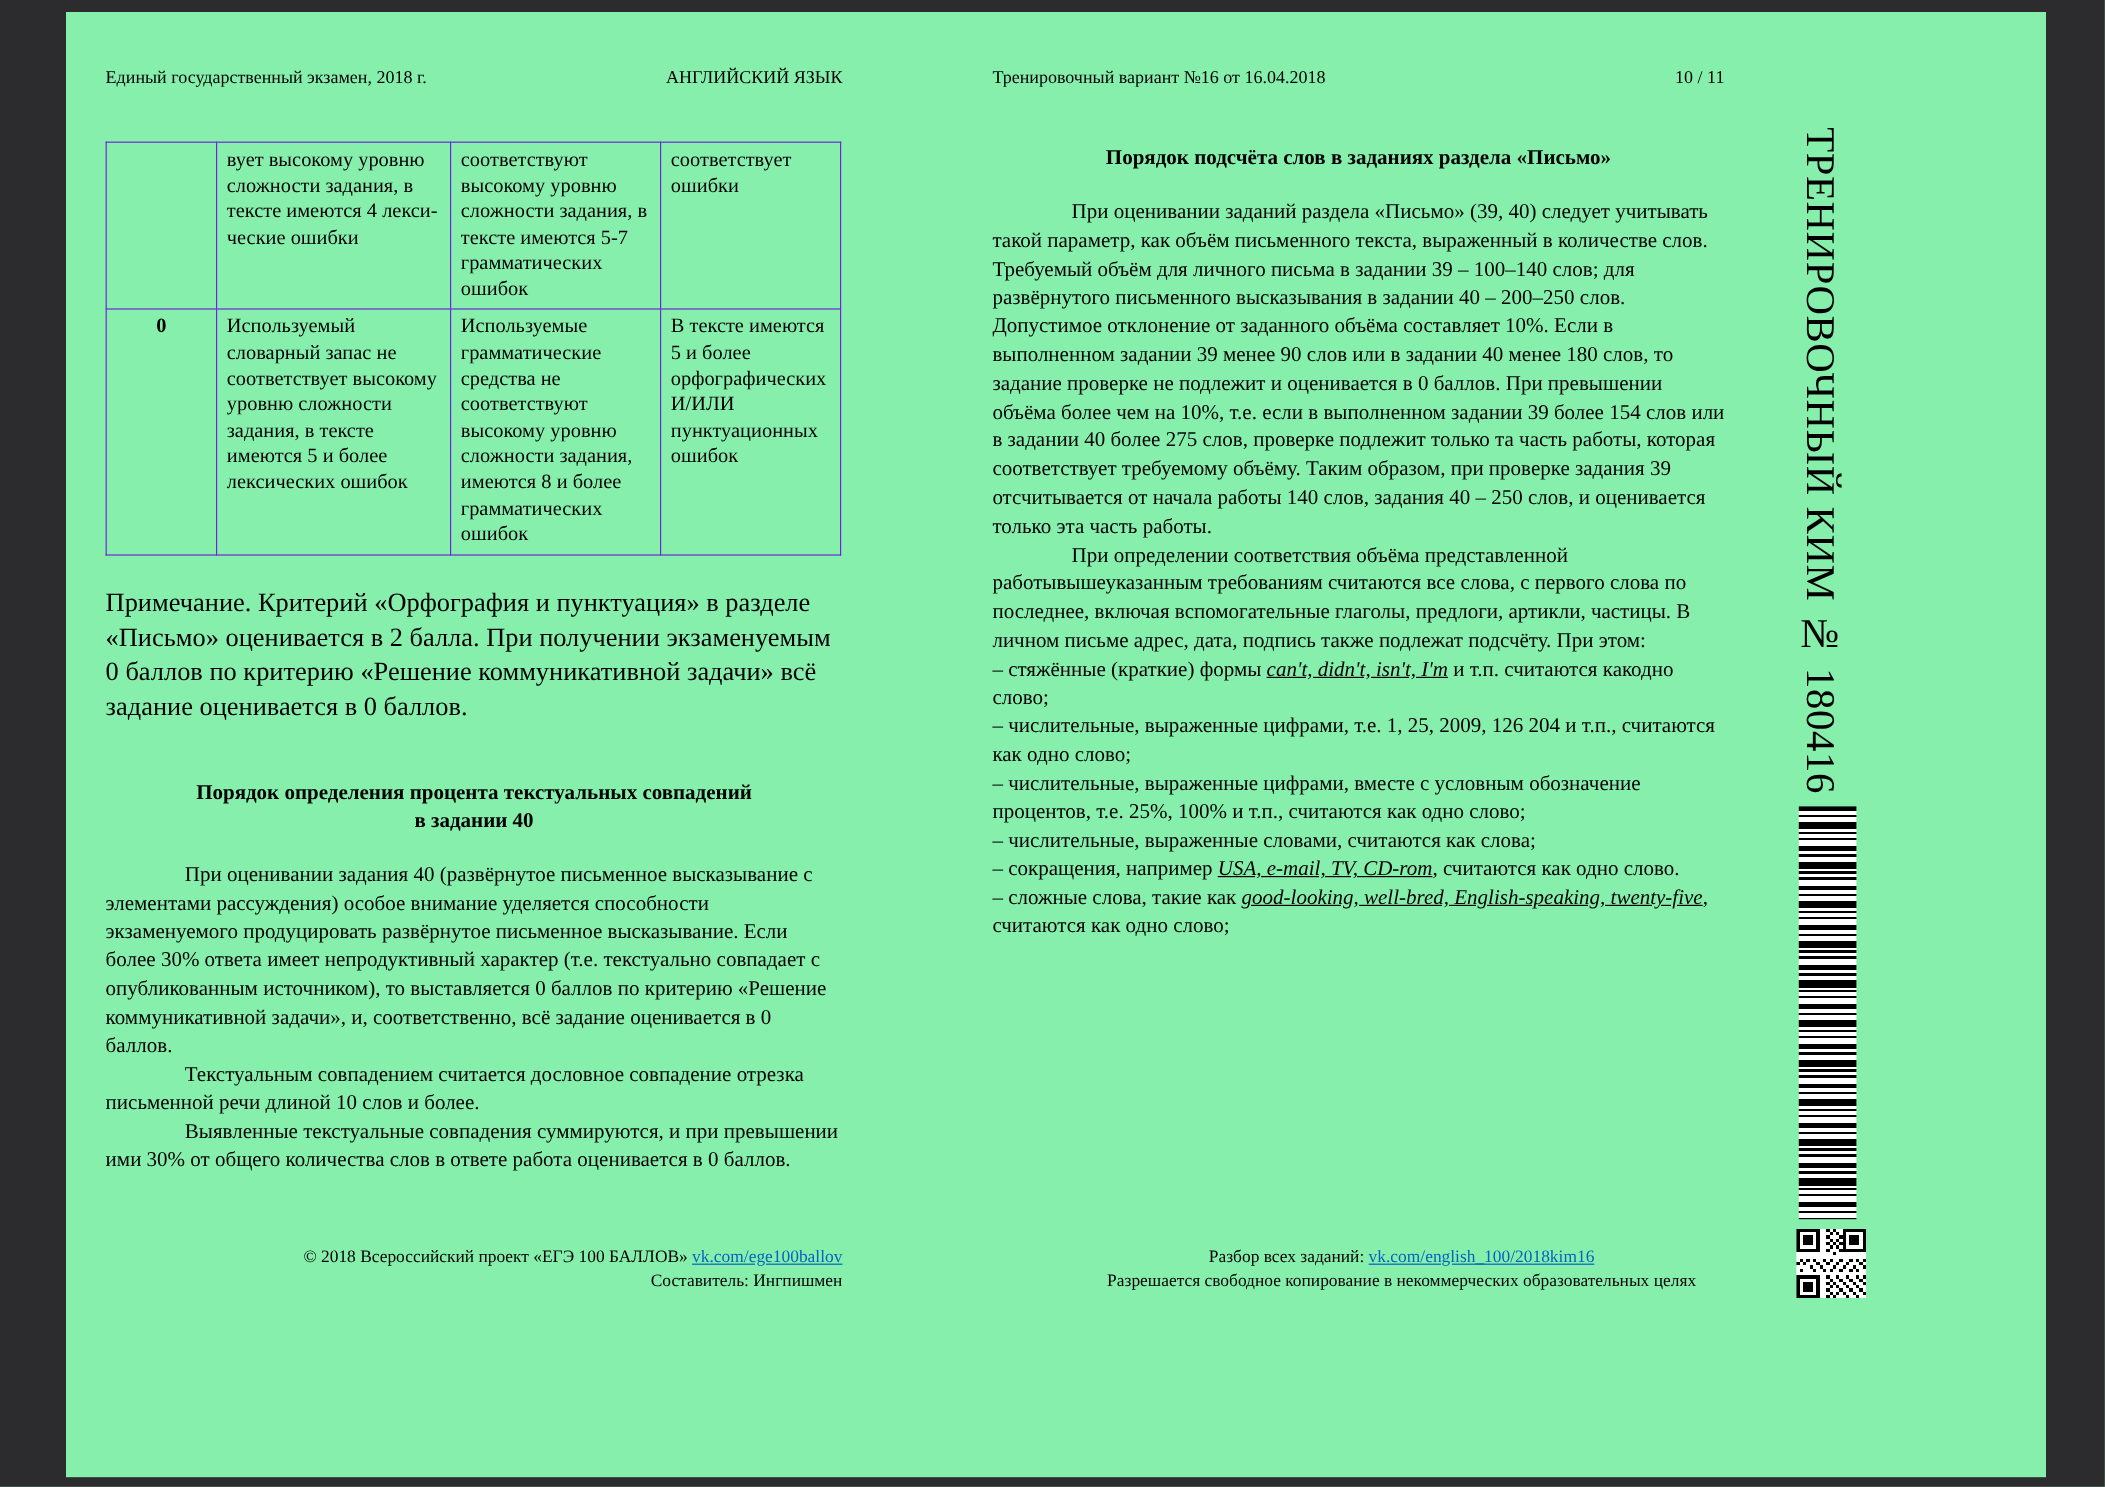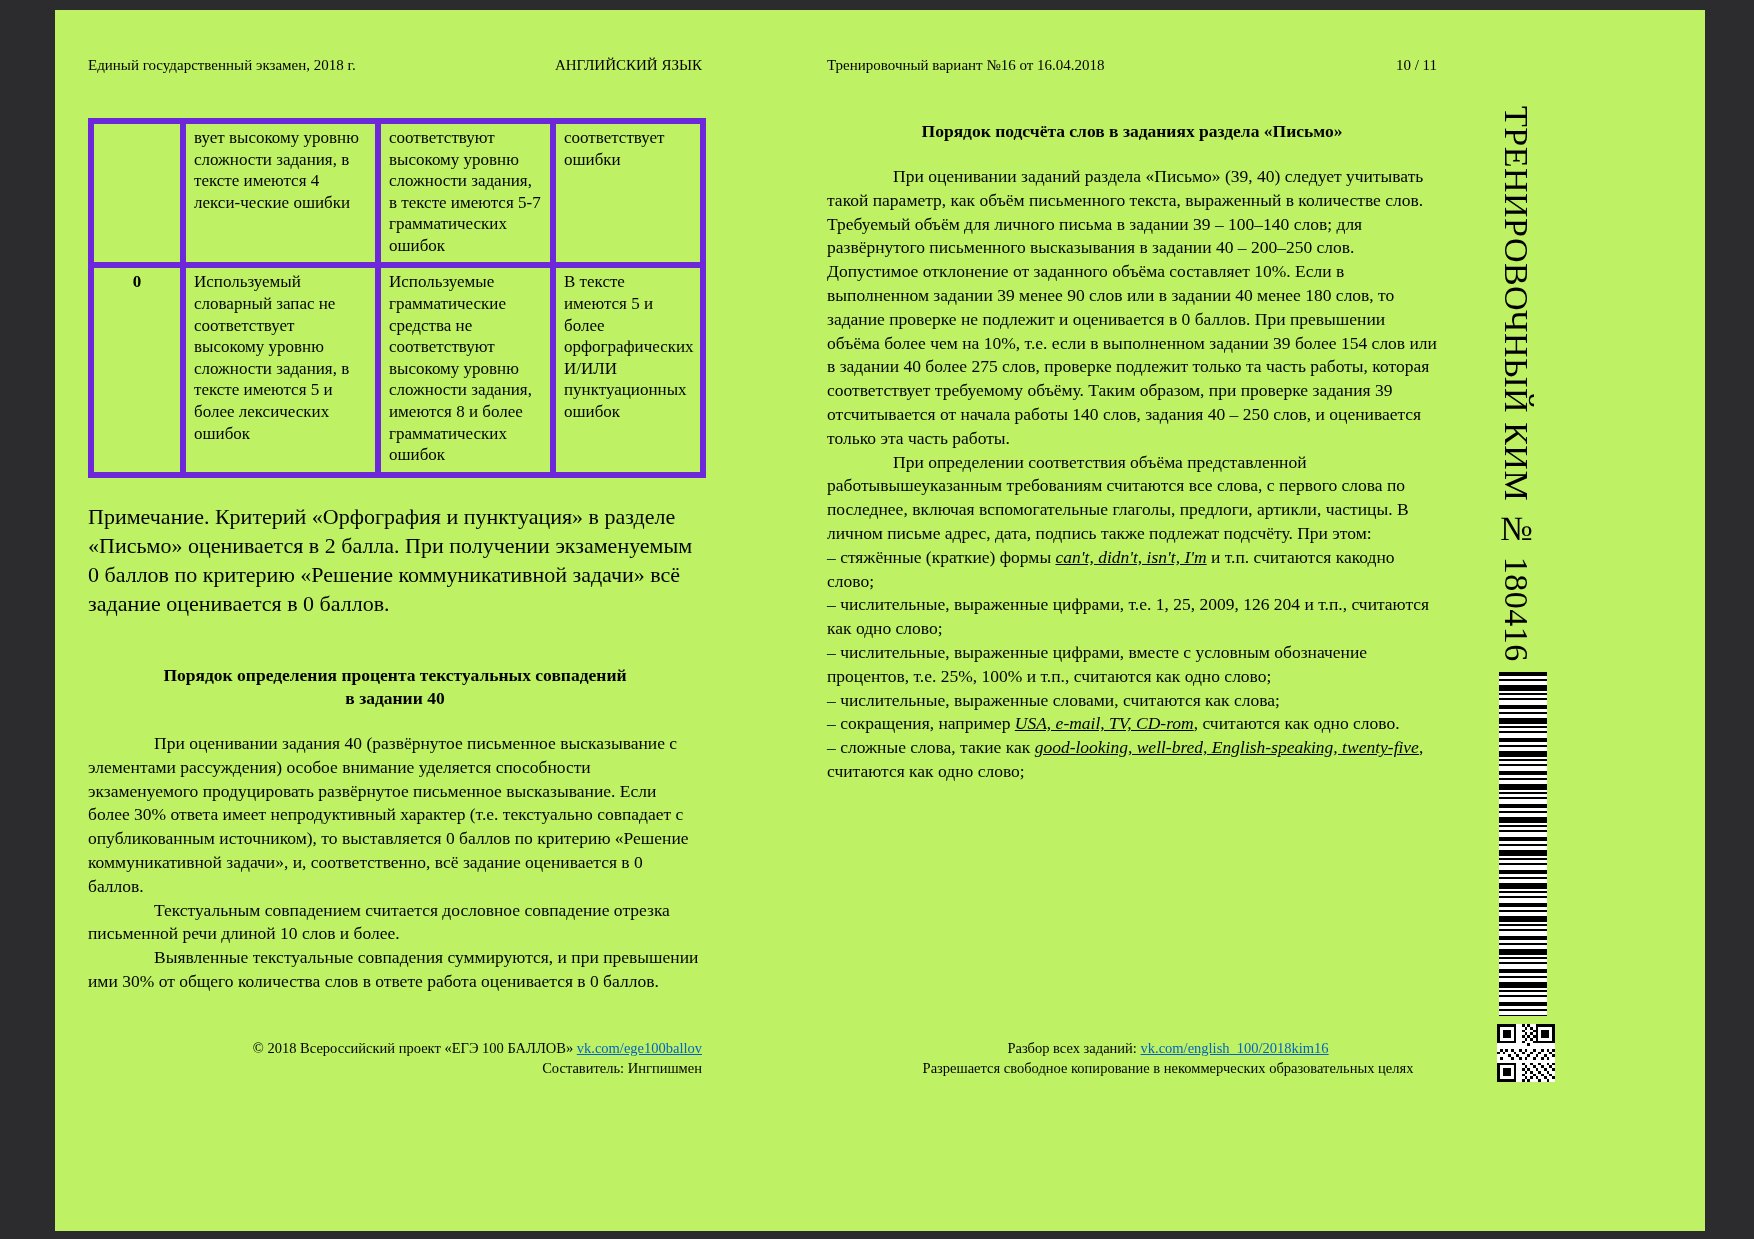--- a/index.html
+++ b/index.html
@@ -1,24 +1,24 @@
 <!DOCTYPE html>
 <html><head>
 <meta charset="utf-8">
 <style>
   * { margin:0; padding:0; box-sizing:border-box; }
   html,body { width:1754px; height:1239px; }
   body { background:#2c2c2e; font-family:"Liberation Serif", serif; color:#000; position:relative; overflow:hidden; }
-  .sheet { position:absolute; left:55px; top:10px; width:1650px; height:1221px; background:#bef264; }
+  .sheet { position:absolute; left:55px; top:10px; width:1650px; height:1221px; background:#86efac; }
   .col { position:absolute; top:46px; }
   .col-left { left:33px; width:614px; }
   .col-right { left:772px; width:610px; }
   .running-header { display:flex; justify-content:space-between; font-size:15px; line-height:1.2; }
   .criteria-table { border-collapse:collapse; width:612px; table-layout:fixed; font-size:17px; line-height:1.27; margin-top:44px; }
-  .criteria-table td { border:6px solid #6d28d9; vertical-align:top; padding:3px 8px 6px 8px; }
+  .criteria-table td { border:1px solid #6d28d9; vertical-align:top; padding:3px 8px 6px 8px; }
   .criteria-table col.c1 { width:92px; }
   .criteria-table col.c2 { width:195px; }
   .criteria-table col.c3 { width:175px; }
   .criteria-table col.c4 { width:150px; }
   .criteria-table td.score { text-align:center; font-weight:bold; }
   .note { font-size:22px; line-height:1.32; margin-top:24px; }
   .section-heading { font-size:17.5px; line-height:1.32; text-align:center; font-weight:bold; margin-top:46px; }
   .col-right .section-heading { }
   .para { font-size:17.5px; line-height:1.36; }
   .para.indent { text-indent:66px; }

